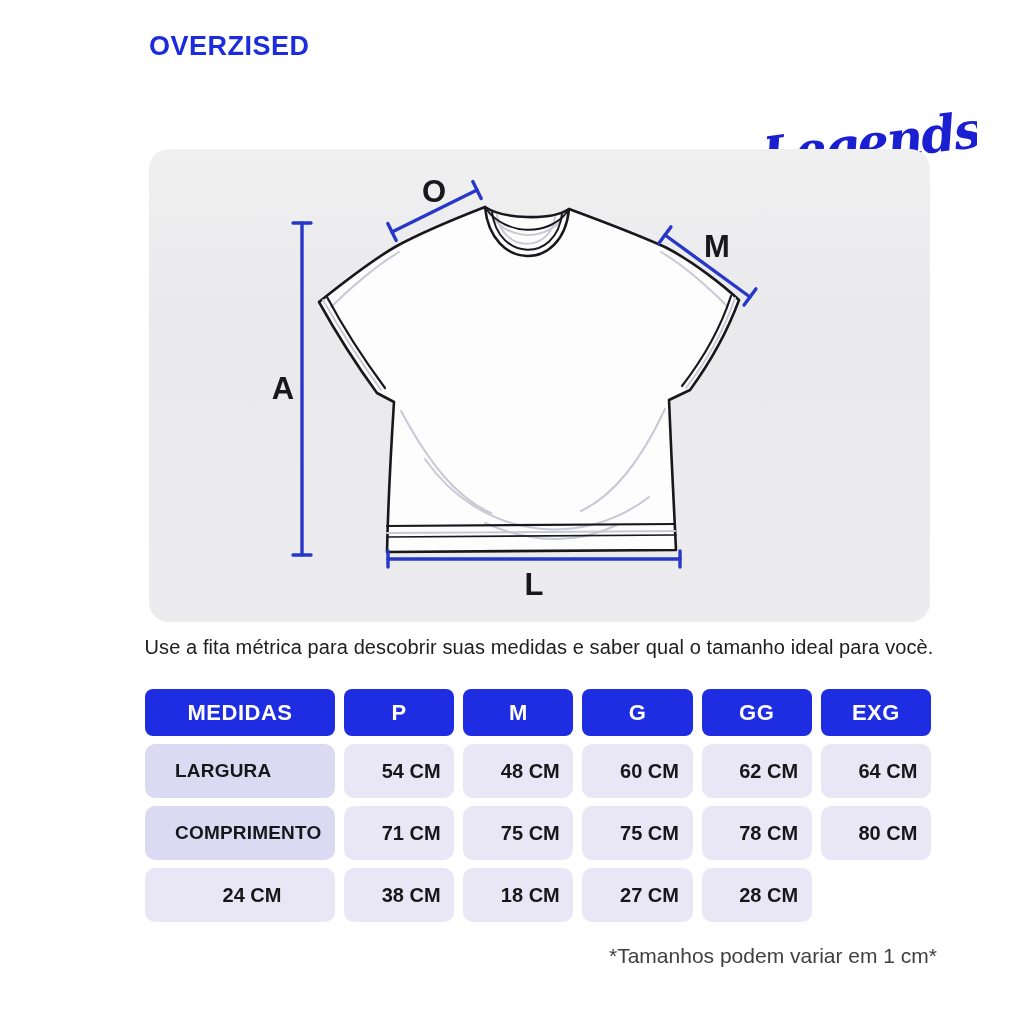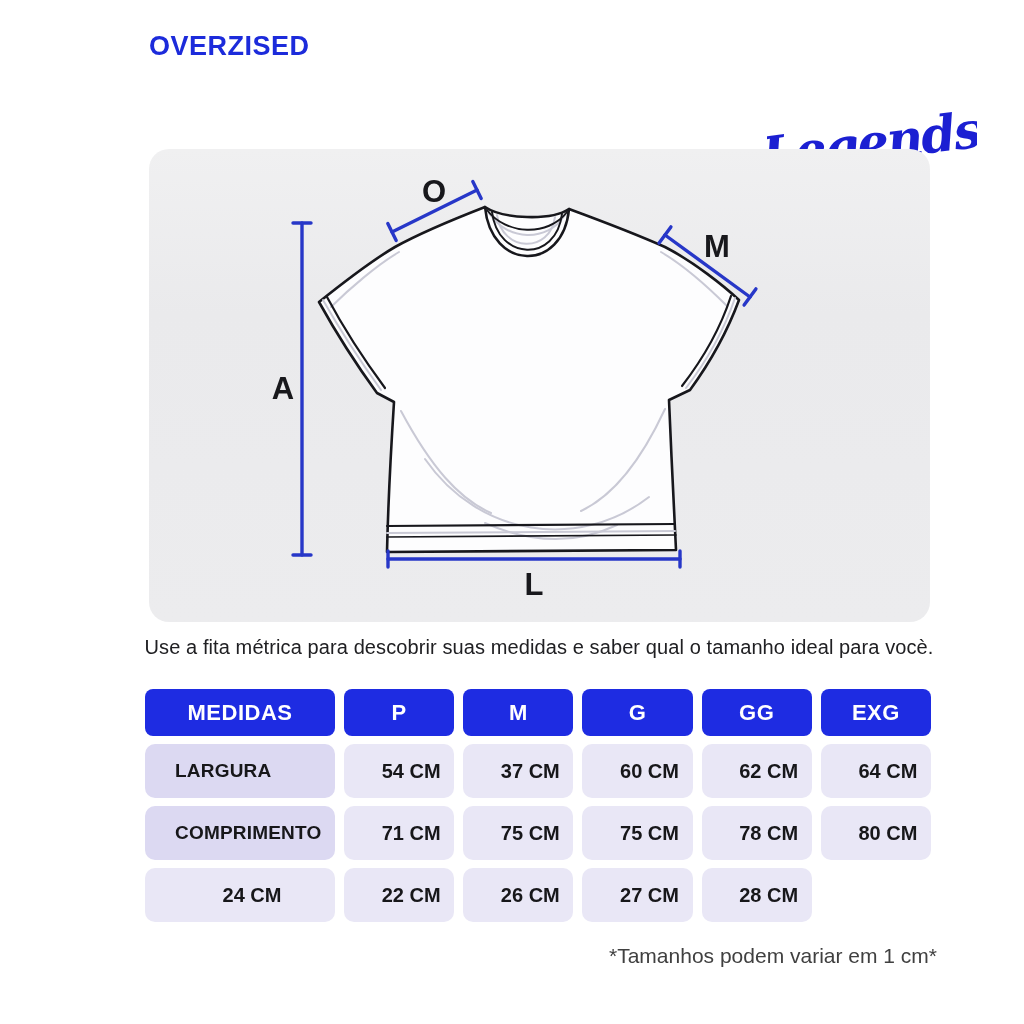--- a/index.html
+++ b/index.html
@@ -146,34 +146,34 @@
   <div class="size-table">
     <div class="th">MEDIDAS</div>
     <div class="th">P</div>
     <div class="th">M</div>
     <div class="th">G</div>
     <div class="th">GG</div>
     <div class="th">EXG</div>
 
     <div class="cell-label">LARGURA</div>
     <div class="cell-value">54 CM</div>
-    <div class="cell-value">37 CM</div>
+    <div class="cell-value">48 CM</div>
     <div class="cell-value">60 CM</div>
     <div class="cell-value">62 CM</div>
     <div class="cell-value">64 CM</div>
 
     <div class="cell-label">COMPRIMENTO</div>
     <div class="cell-value">71 CM</div>
     <div class="cell-value">75 CM</div>
     <div class="cell-value">75 CM</div>
     <div class="cell-value">78 CM</div>
     <div class="cell-value">80 CM</div>
 
     <div class="cell-value">24 CM</div>
-    <div class="cell-value">22 CM</div>
-    <div class="cell-value">26 CM</div>
+    <div class="cell-value">38 CM</div>
+    <div class="cell-value">18 CM</div>
     <div class="cell-value">27 CM</div>
     <div class="cell-value">28 CM</div>
   </div>
 
   <div class="footnote">*Tamanhos podem variar em 1 cm*</div>
 
 </div>
 
 </body></html>

